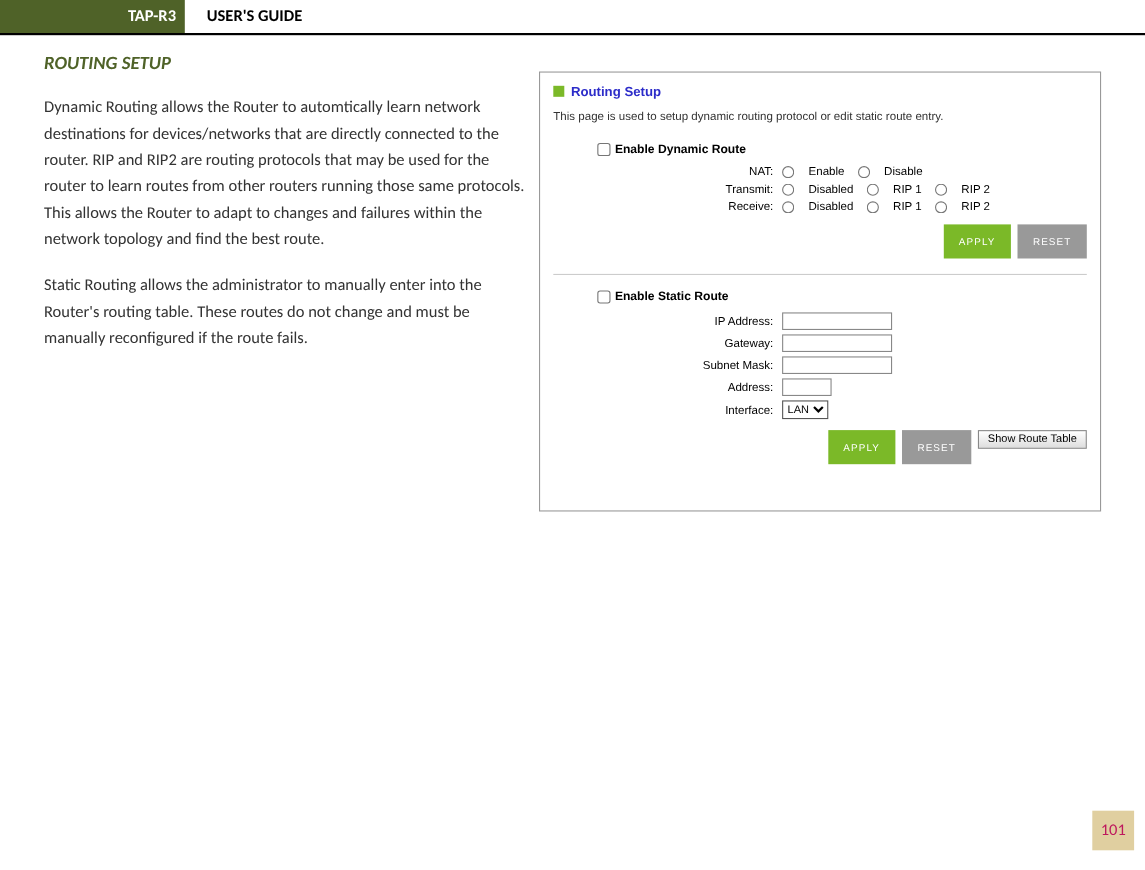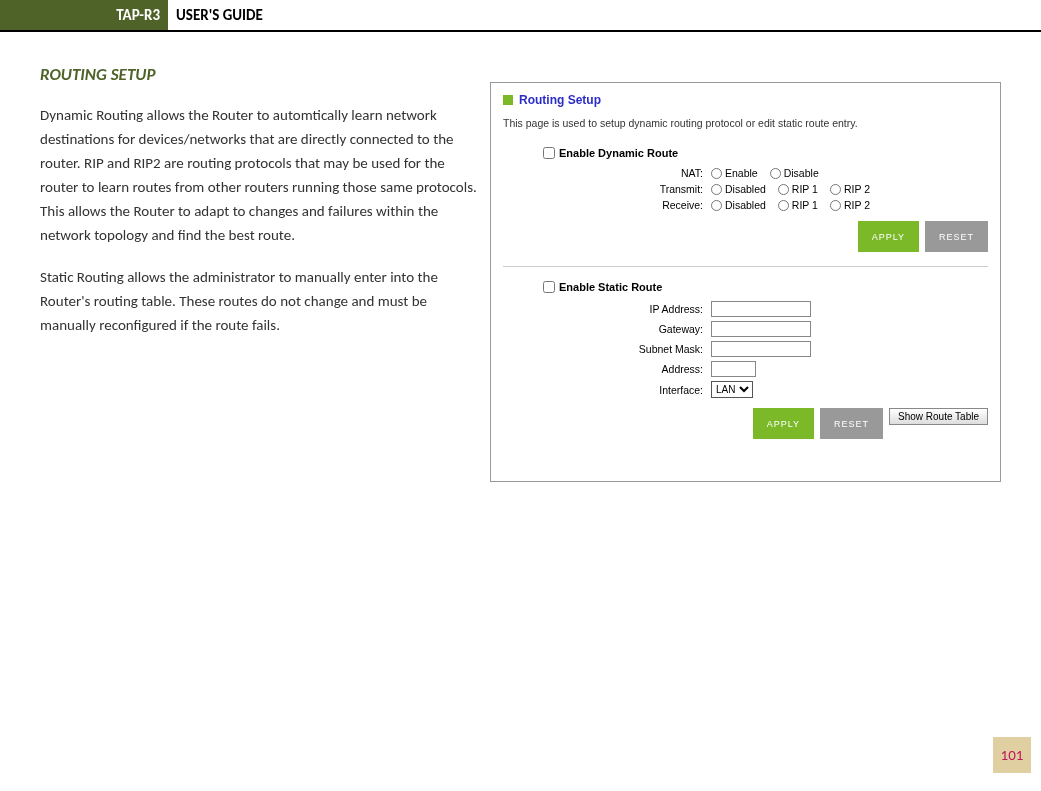--- a/index.html
+++ b/index.html
@@ -24,26 +24,26 @@
     align-items: center;
     justify-content: flex-end;
     padding-right: 8px;
     color: #fff;
     font-weight: bold;
     font-size: 15px;
   }
   .header-title {
     display: flex;
     align-items: center;
-    padding-left: 8px;
+    padding-left: 20px;
     font-weight: bold;
     font-size: 15px;
   }
   .content {
-    padding: 32px 40px 0 40px;
+    padding: 15px 40px 0 40px;
     display: flex;
     gap: 10px;
   }
   .left-col {
     width: 440px;
   }
   .section-title {
     color: #4f6228;
     font-style: italic;
     font-weight: bold;
@@ -113,21 +113,21 @@
     white-space: nowrap;
   }
   .radio-opts {
     display: flex;
     gap: 12px;
     align-items: center;
   }
   .radio-opts label {
     display: flex;
     align-items: center;
-    gap: 3px;
+    gap: 13px;
     font-size: 10.5px;
   }
   .radio-opts input { width:11px; height:11px; }
   .text-input {
     border: 1px solid #888;
     height: 16px;
     font-size: 10px;
     padding: 0 2px;
   }
   .w100 { width: 100px; }

